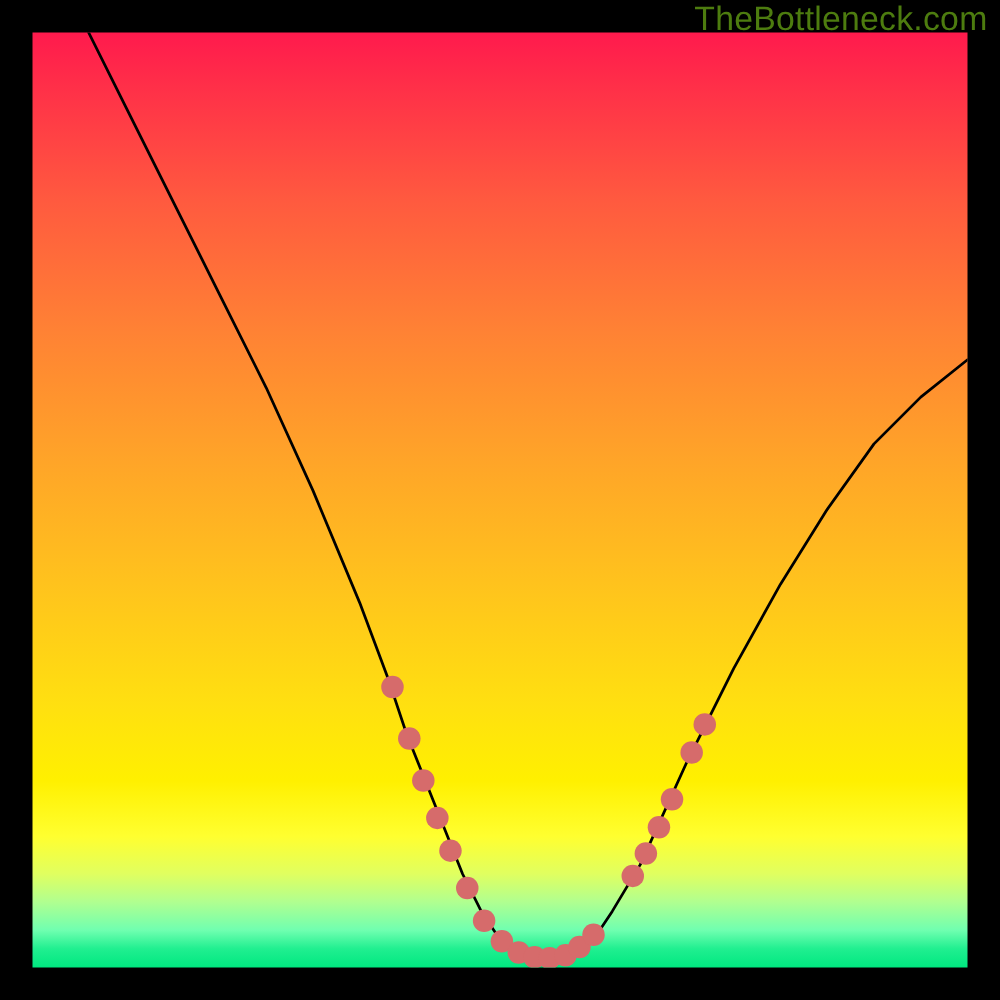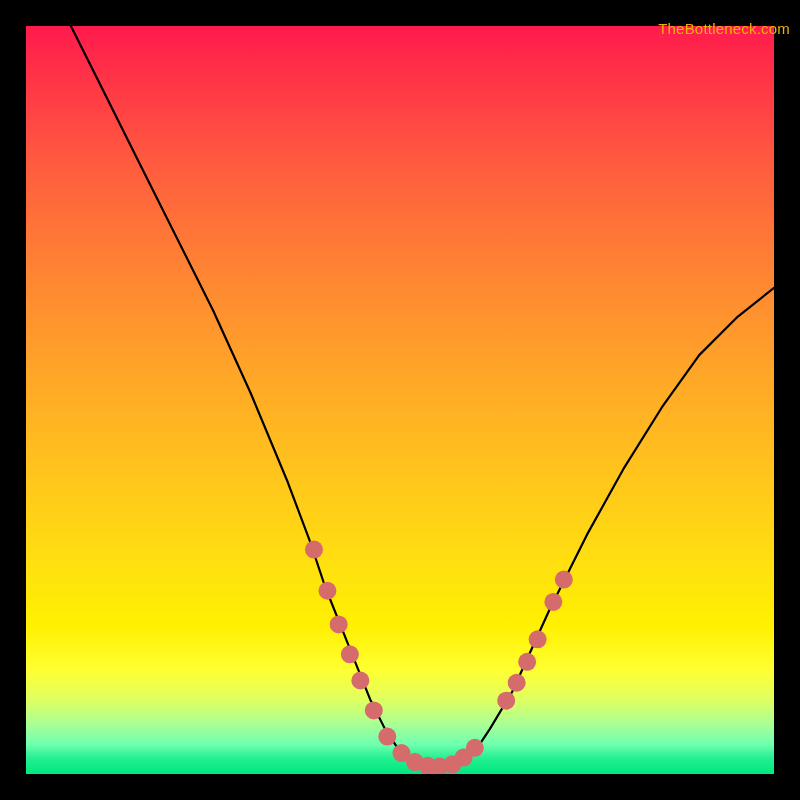--- a/index.html
+++ b/index.html
@@ -30,24 +30,24 @@
       #ffff30 86%,
       #e0ff60 90%,
       #b0ff90 93%,
       #70ffb0 96%,
       #20ef90 98%,
       #00e880 100%
     );
   }
   .watermark {
     position: absolute;
-    top: 20px;
+    top: 0;
     right: 10px;
-    color: #eab308;
-    font-size: 15px;
+    color: #4d7c0f;
+    font-size: 27px;
     font-weight: 500;
     letter-spacing: 0.2px;
     z-index: 5;
   }
   svg.plot {
     position: absolute;
     left: 0;
     top: 0;
     width: 748px;
     height: 748px;

